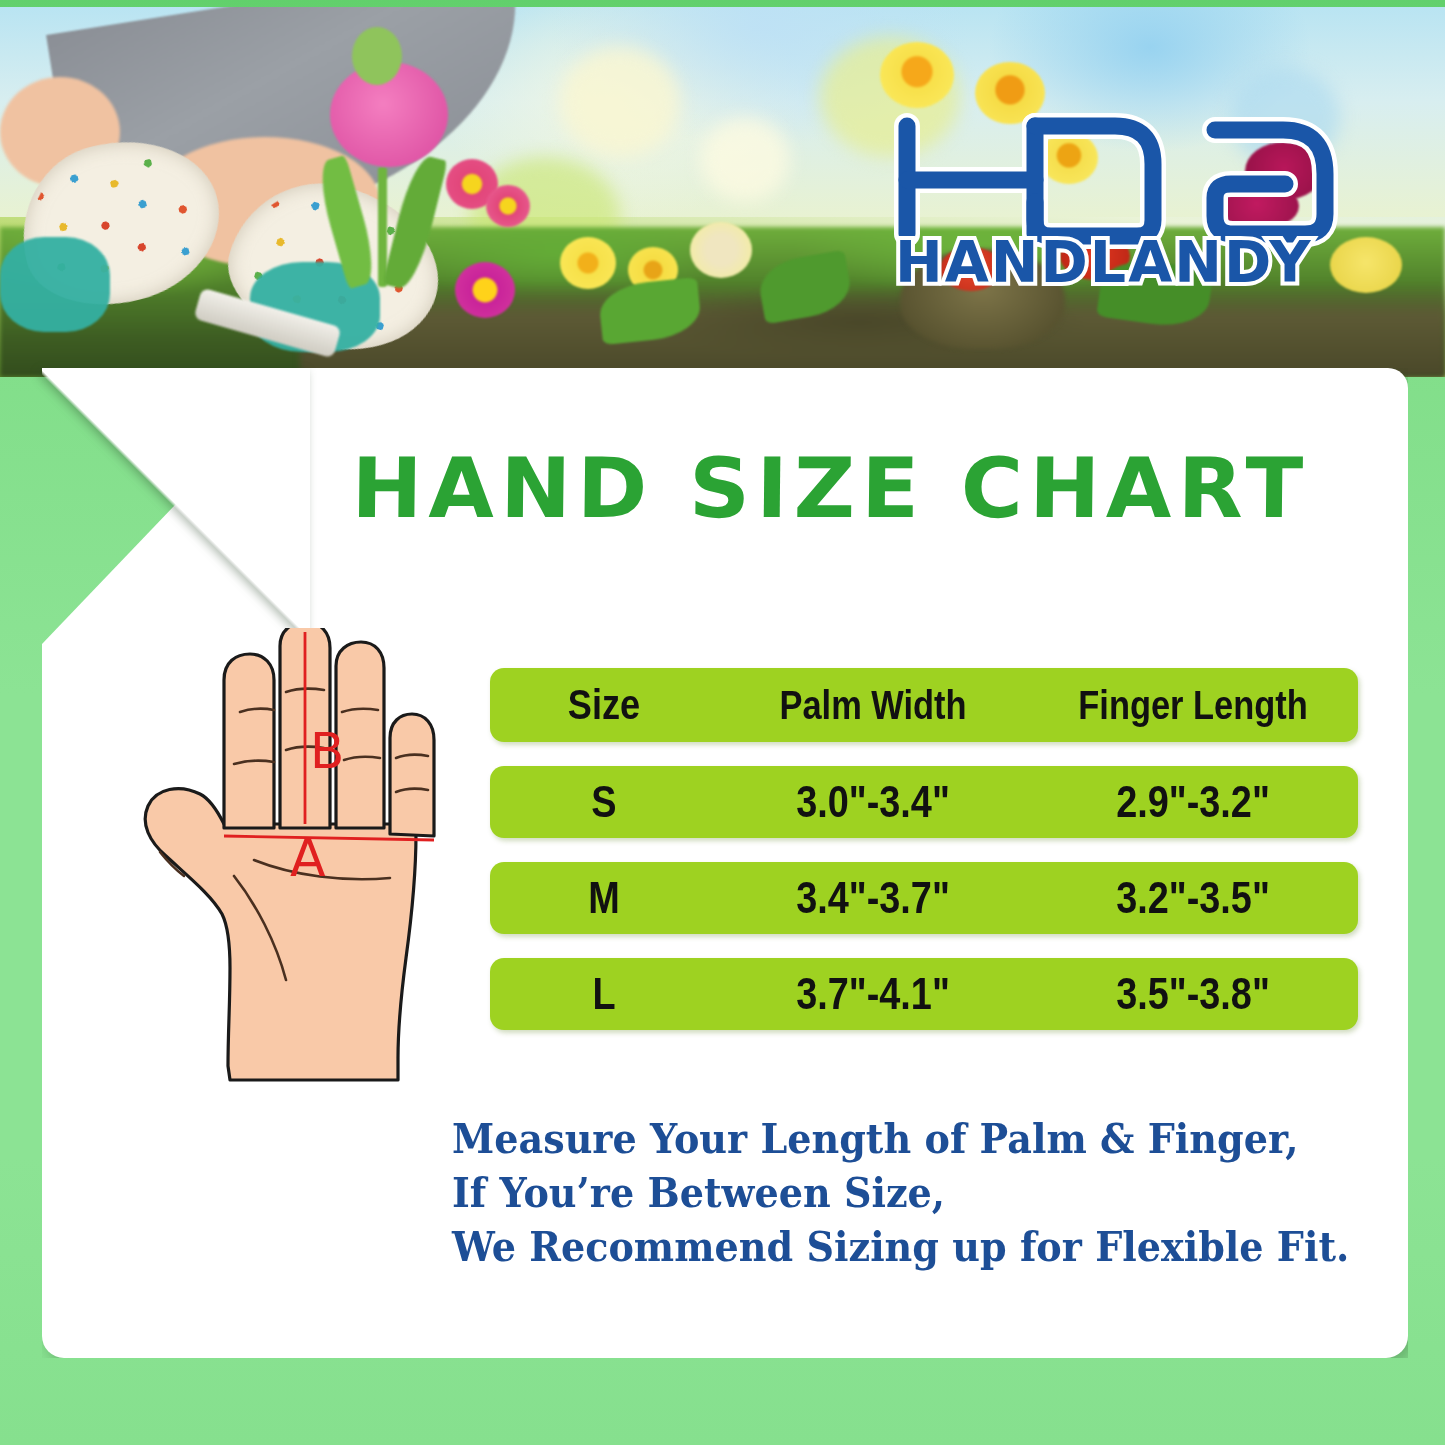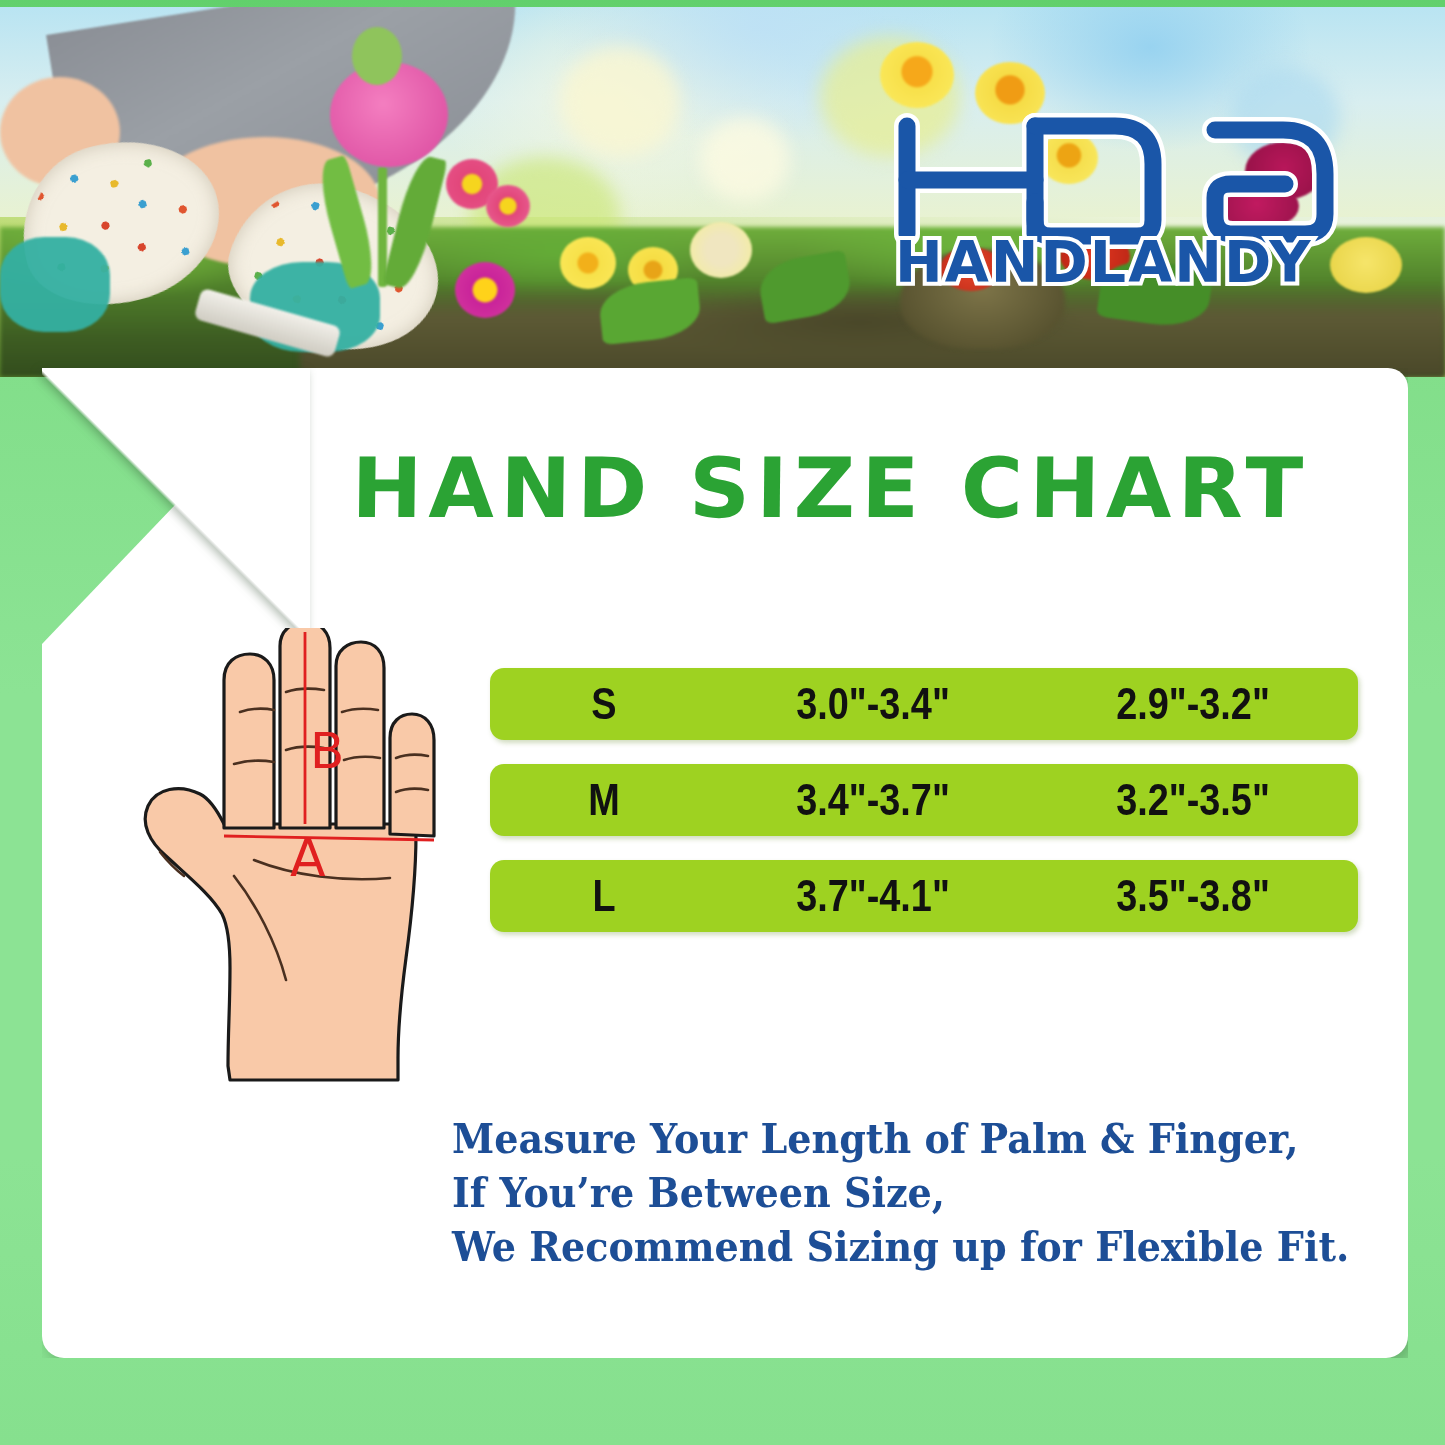--- a/index.html
+++ b/index.html
@@ -292,20 +292,25 @@
         <line x1="201" y1="4" x2="201" y2="196"></line>
         <line x1="120" y1="208" x2="330" y2="212"></line>
       </g>
       <text x="206" y="140" font-family="DejaVu Sans, sans-serif" font-size="50" fill="#e02020">B</text>
       <text x="186" y="248" font-family="DejaVu Sans, sans-serif" font-size="52" fill="#e02020">A</text>
     </svg>
   </div>
 
   <div class="table">
 
+    <div class="row header">
+      <div class="cell c-size">Size</div>
+      <div class="cell c-palm">Palm Width</div>
+      <div class="cell c-finger">Finger Length</div>
+    </div>
 
     <div class="row">
       <div class="cell c-size">S</div>
       <div class="cell c-palm">3.0"-3.4"</div>
       <div class="cell c-finger">2.9"-3.2"</div>
     </div>
 
     <div class="row">
       <div class="cell c-size">M</div>
       <div class="cell c-palm">3.4"-3.7"</div>

